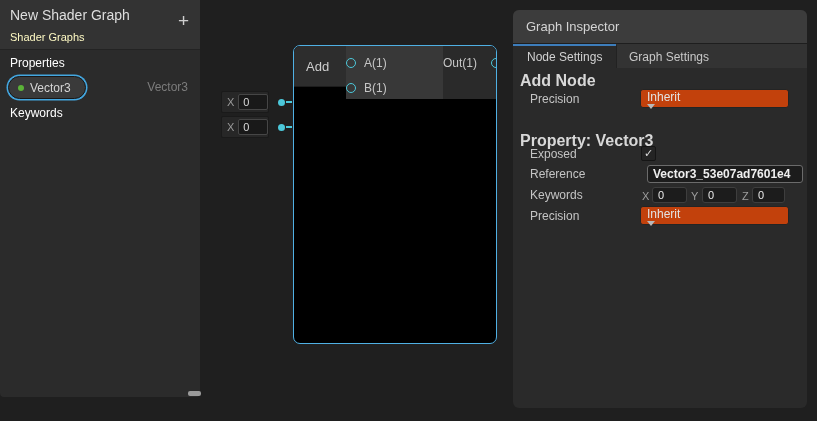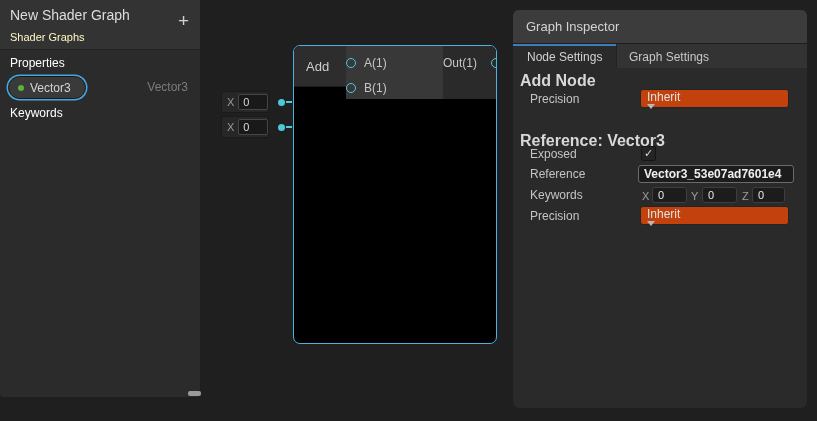--- a/index.html
+++ b/index.html
@@ -145,29 +145,29 @@
     </div>
   </div>
 
   <div class="insp-heading" style="left:7px;top:62px;">Add Node</div>
   <div class="insp-label" style="left:17px;top:82px;">Precision</div>
   <div class="dropdown" style="left:127px;top:79px;width:149px;">
     <span class="dropdown-text">Inherit</span>
     <span class="dropdown-arrow"></span>
   </div>
 
-  <div class="insp-heading" style="left:7px;top:122px;">Reference: Vector3</div>
+  <div class="insp-heading" style="left:7px;top:122px;">Property: Vector3</div>
 
   <div class="insp-label" style="left:17px;top:137px;">Exposed</div>
   <div class="checkbox" style="left:128px;top:136px;">
     <span>✓</span>
   </div>
 
   <div class="insp-label" style="left:17px;top:157px;">Reference</div>
-  <input class="ref-field" style="left: 125px; top: 155px; width: 156px;" value="Vector3_53e07ad7601e4">
+  <input class="ref-field" style="left: 134px; top: 155px; width: 156px;" value="Vector3_53e07ad7601e4">
 
   <div class="insp-label" style="left:17px;top:178px;">Keywords</div>
   <span class="xyz-axis" style="left:129px;top:180px;">X</span>
   <input class="xyz-field" style="left: 139px; top: 177px; width: 35px;" value="0">
   <span class="xyz-axis" style="left:178px;top:180px;">Y</span>
   <input class="xyz-field" style="left: 189px; top: 177px; width: 35px;" value="0">
   <span class="xyz-axis" style="left:229px;top:180px;">Z</span>
   <input class="xyz-field" style="left: 239px; top: 177px; width: 33px;" value="0">
 
   <div class="insp-label" style="left:17px;top:199px;">Precision</div>

